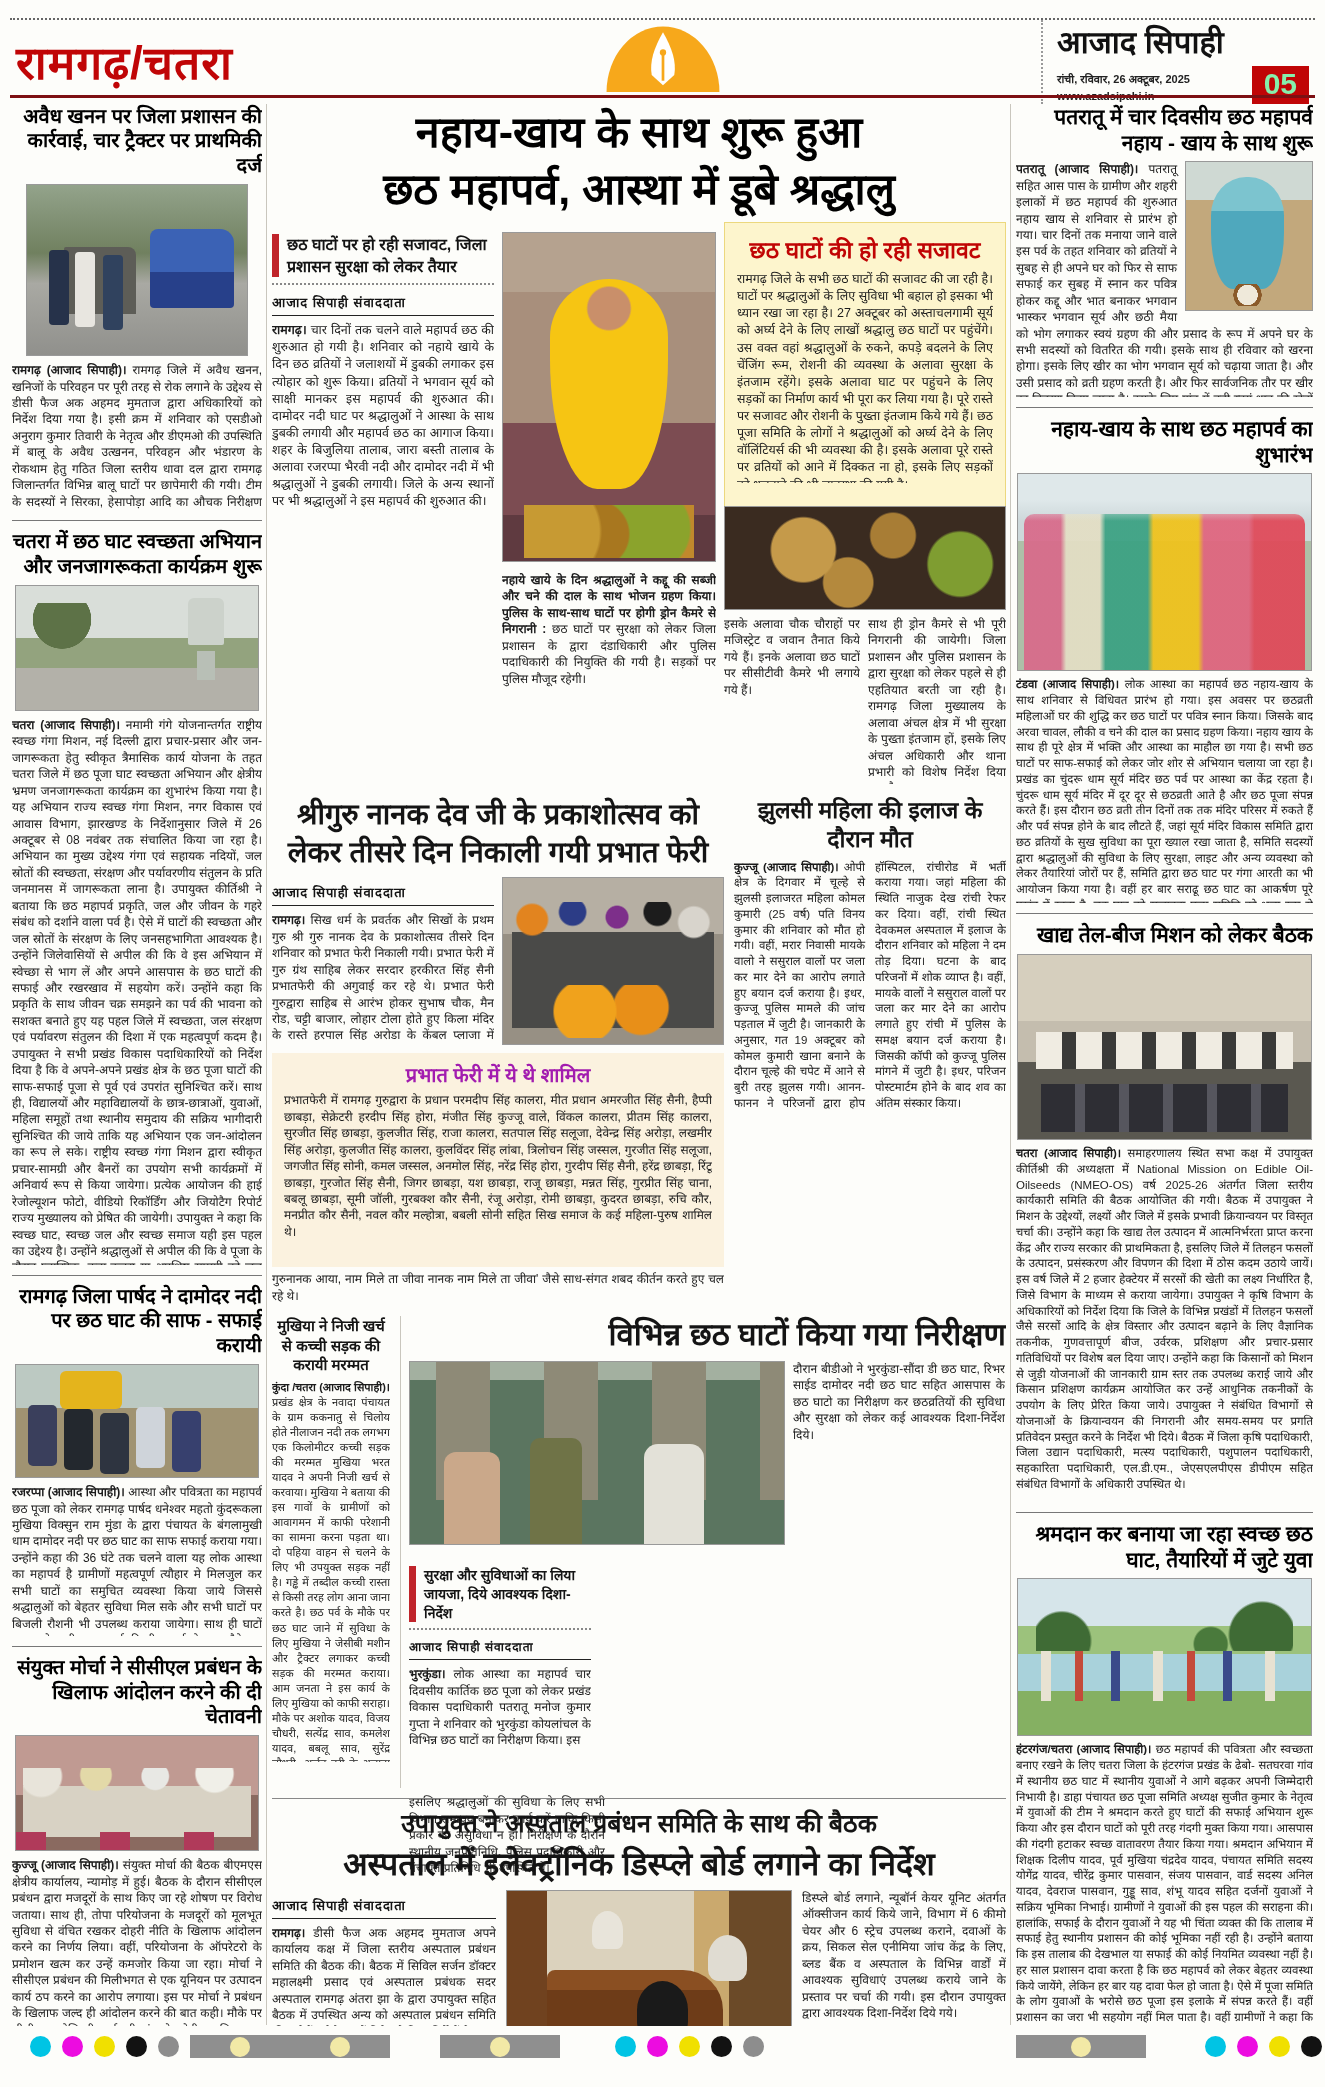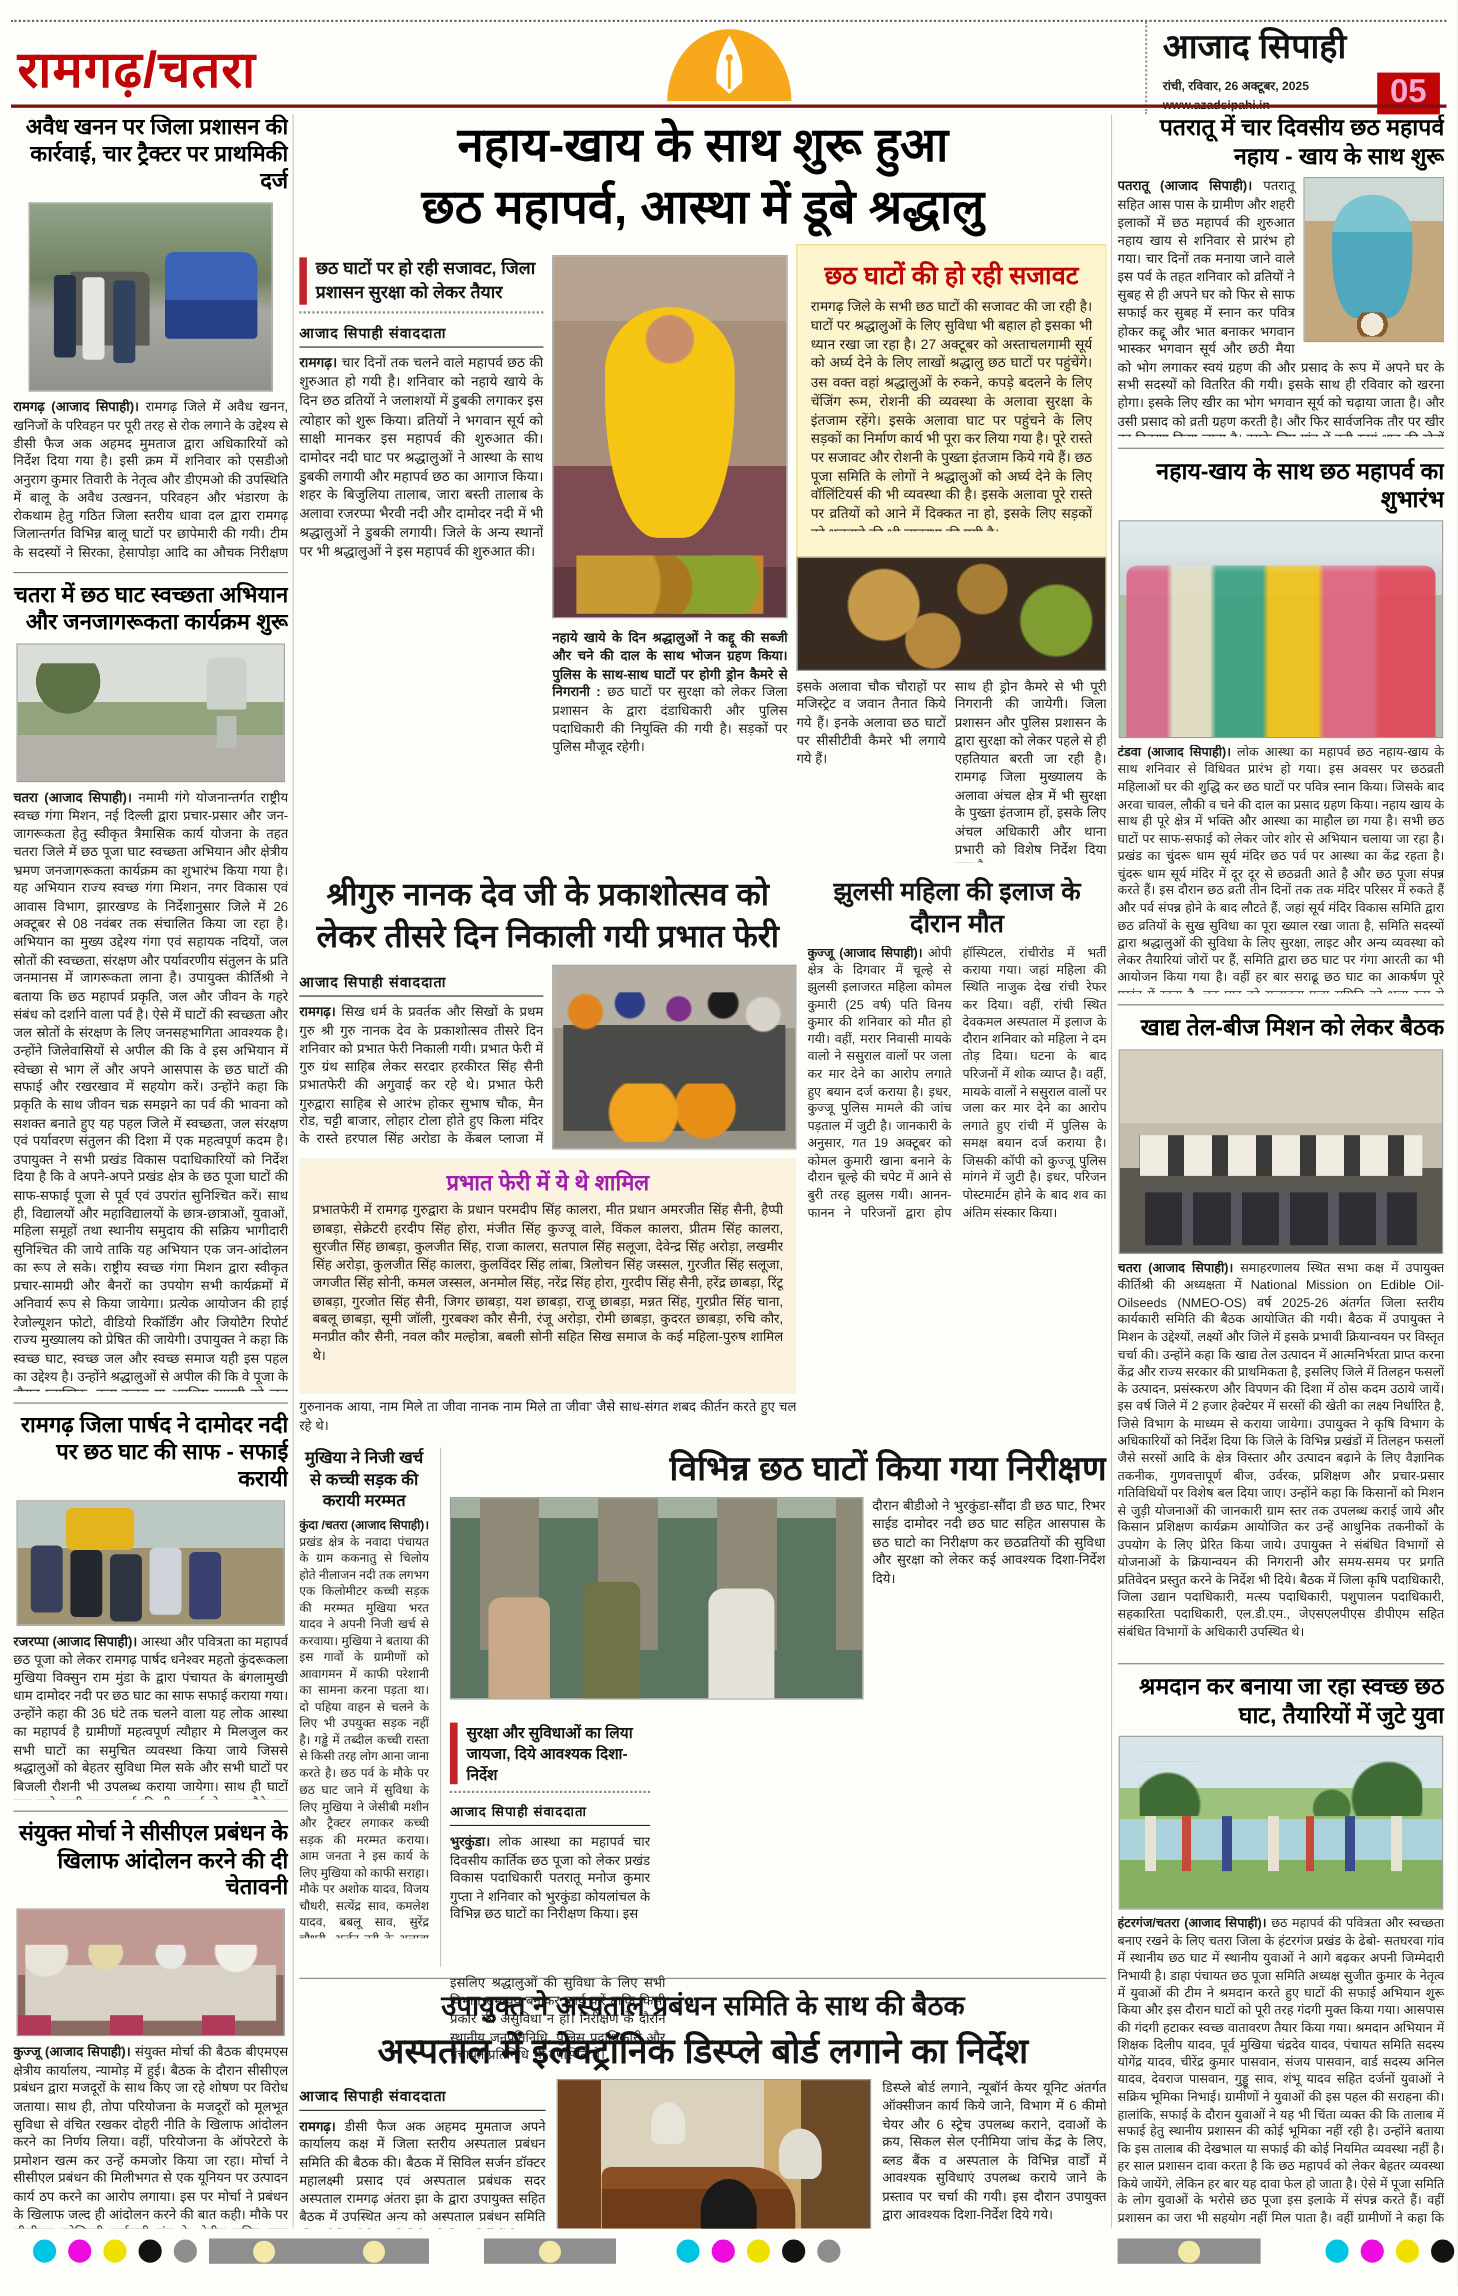--- a/index.html
+++ b/index.html
@@ -8,21 +8,21 @@
           font-family:"Liberation Sans","DejaVu Sans",sans-serif; color:#141414; overflow:hidden; }
 
   
   .top-dots { position:absolute; left:10px; right:10px; top:18px; border-top:2px dotted #666; }
   .mh-section { position:absolute; left:16px; top:30px; font-size:46px; font-weight:800; color:#c00506; letter-spacing:1px; }
   .logo { position:absolute; left:50%; top:22px; transform:translateX(-50%); }
   .mh-right { position:absolute; right:16px; top:20px; width:268px; border-left:2px dotted #999; padding-left:14px; }
   .paper-name { font-size:31px; font-weight:800; color:#111; }
   .mh-meta-row { display:flex; align-items:flex-end; justify-content:space-between; margin-top:4px; }
   .mh-meta { font-size:11px; font-weight:700; color:#222; line-height:1.5; }
-  .page-badge { background:#c00506; color:#f9a8d4; font-size:30px; font-weight:800; padding:1px 12px 3px; }
+  .page-badge { background:#c00506; color:#86efac; font-size:30px; font-weight:800; padding:1px 12px 3px; }
   .mh-rule { position:absolute; left:10px; right:10px; top:95px; height:3px; background:#7d1013; }
 
   
   .zone-left   { position:absolute; left:12px;  top:104px; width:250px;  height:1922px; overflow:hidden; }
   .zone-center { position:absolute; left:272px; top:104px; width:734px;  height:1922px; overflow:hidden; }
   .zone-right  { position:absolute; left:1016px;top:104px; width:297px;  height:1922px; overflow:hidden; }
   .vrule { position:absolute; top:104px; bottom:62px; width:0; border-left:1px solid #c9c6bd; }
   .vr1 { left:266px; } .vr2 { left:1010px; }
 
   

